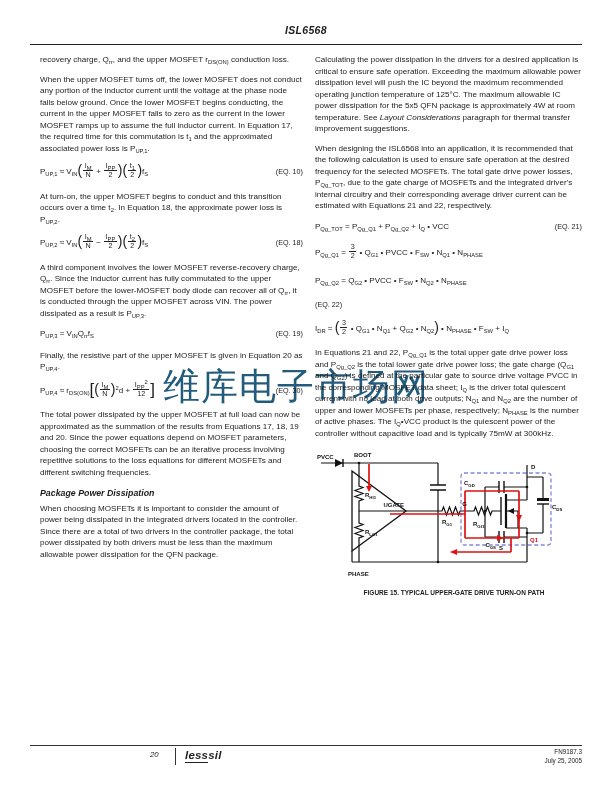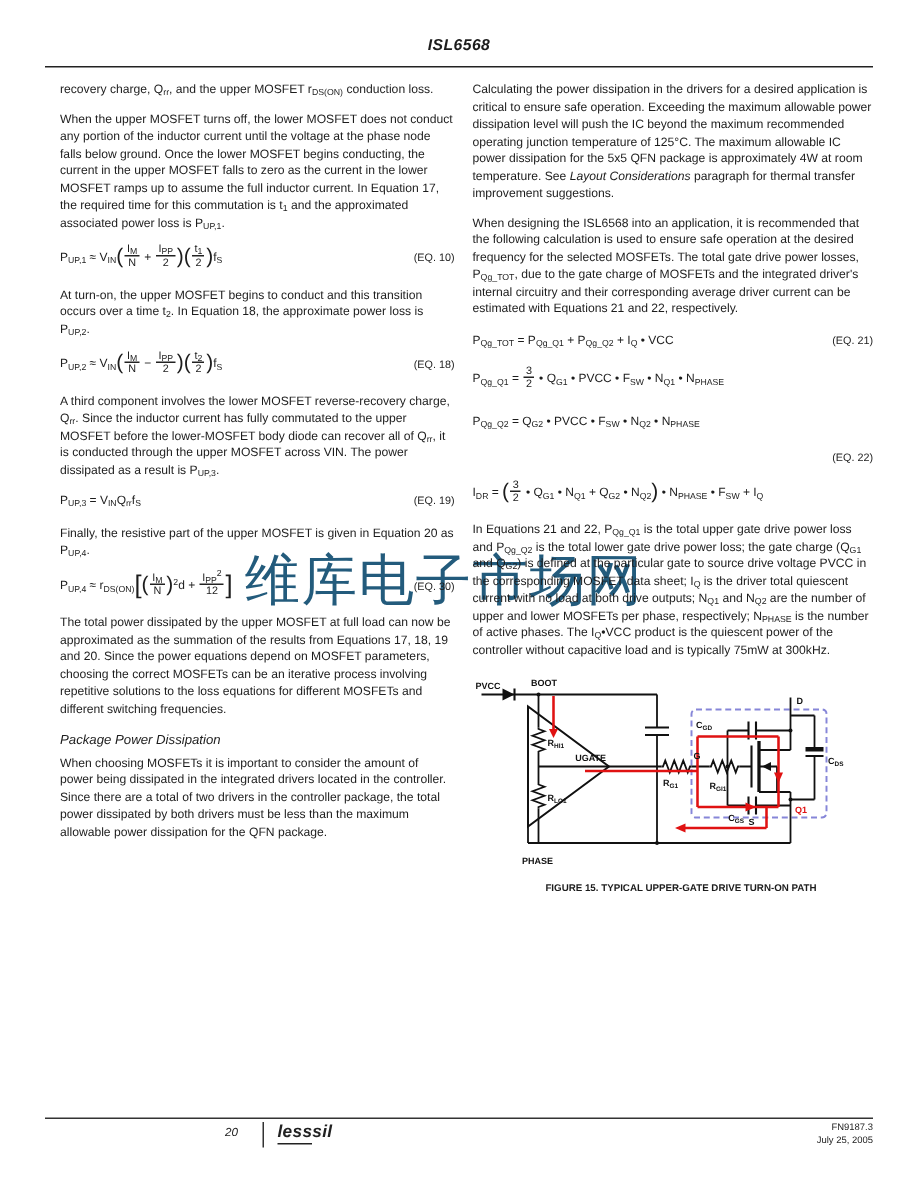--- a/index.html
+++ b/index.html
@@ -13,35 +13,35 @@
   .watermark{position:absolute;top:362px;left:163px;font-size:37px;letter-spacing:1px;
              color:#0c4a6e;opacity:.9;z-index:0;white-space:nowrap;
              font-family:"DejaVu Sans","Liberation Sans",sans-serif;}
   
   .col{position:absolute;top:54px;font-size:8.1px;line-height:11.5px;z-index:1;}
   .col.left{left:40px;width:263px;}
   .col.right{left:315px;width:267px;}
   .col p{margin:0 0 8px 0;}
   sub{font-size:.72em;vertical-align:-.28em;line-height:0;}
   sup{font-size:.72em;vertical-align:.5em;line-height:0;}
-  .subheading{font-size:8.8px;font-style:italic;font-weight:normal;margin:10px 0 3px 0;}
+  .subheading{font-size:8.8px;font-style:italic;font-weight:bold;margin:10px 0 3px 0;}
   
   .eq-row{display:flex;justify-content:space-between;align-items:center;margin:9px 0 10px 0;}
   .eq-row.sp{margin:12px 0 13px 0;}
   .eq{font-size:8px;white-space:nowrap;}
   .eq sub{font-size:5.8px;}
   .eq sup{font-size:5.8px;}
   .eq .frac{display:inline-block;vertical-align:middle;text-align:center;font-size:7.2px;
             line-height:1.15;margin:0 1px;position:relative;top:-1px;}
   .eq .frac .num{display:block;border-bottom:.9px solid #222;padding:0 1.5px;}
   .eq .frac .den{display:block;}
   .eq .big{font-size:14px;font-weight:300;vertical-align:middle;position:relative;top:-1px;}
   .eq .big2{font-size:17px;font-weight:300;vertical-align:middle;position:relative;top:-1px;}
   .eq-label{font-size:7.2px;flex:none;padding-left:6px;}
-  .eq-label-row{text-align:right;font-size:7.2px;margin:10px 0 2px 0;}
+  .eq-label-row{text-align:left;font-size:7.2px;margin:10px 0 2px 0;}
   
   .figure{margin-top:4px;}
   .fig-svg{display:block;}
   .fig-svg text{font-family:"Liberation Sans",sans-serif;font-size:6px;font-weight:bold;fill:#111;}
   .fig-svg .svgsub{font-size:4.3px;}
   .fig-svg .wire{stroke:#111;stroke-width:1.2;fill:none;}
   .fig-svg .wire-thick{stroke:#111;stroke-width:2.2;fill:none;}
   .fig-svg .plate{stroke:#111;stroke-width:1.4;fill:none;}
   .fig-svg .tri{stroke:#111;stroke-width:1.3;fill:none;}
   .fig-svg .red{stroke:#e01212;stroke-width:1.7;fill:none;}

